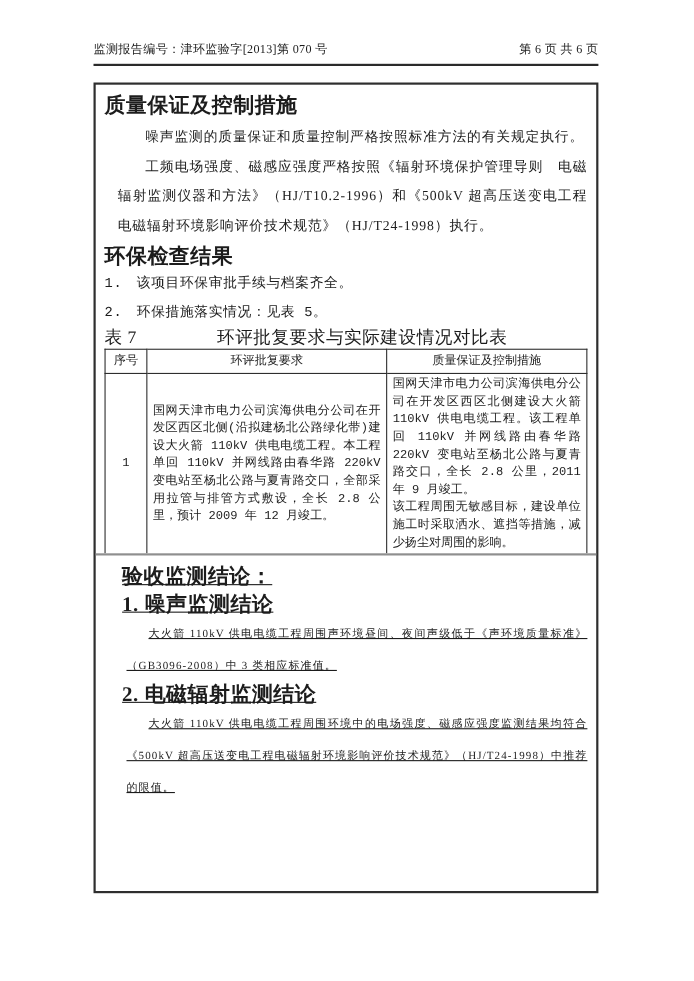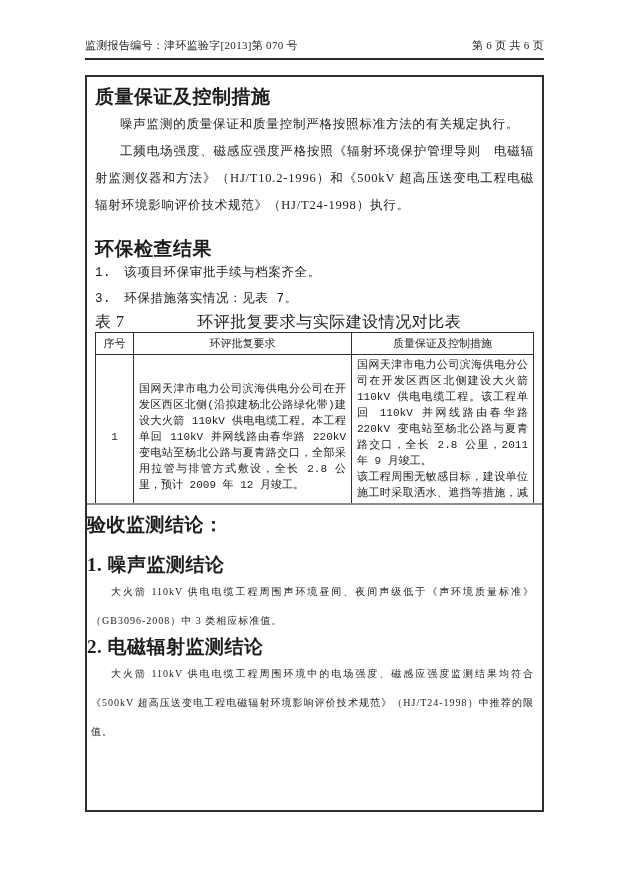--- a/index.html
+++ b/index.html
@@ -28,29 +28,30 @@
   .section-a{
     box-sizing:border-box;height:426px;overflow:hidden;
     padding:8px 8px 0 8px;
   }
   .section-divider{
     border-top:2px solid #8f8f8f;
     height:0;
   }
   .section-b{
     box-sizing:border-box;height:305px;overflow:hidden;
-    padding:8px 8px 0 0;
+    padding:8px 8px 0 24px;
+    text-decoration:underline;
   }
   .sec-heading{
     font-size:19px;font-weight:bold;line-height:20px;
     margin:2px 0 0 0;letter-spacing:0.5px;
   }
-  .sec-heading.mt{margin-top:20px;}
+  .sec-heading.mt{margin-top:5px;}
   .body-par{
-    margin:4px 0 0 0;
+    margin:4px 0 0 12px;
     font-size:12.5px;line-height:27px;
     text-align:justify;text-indent:2em;
     letter-spacing:0.8px;
   }
   .body-par.tight{margin-top:0;}
   .list-par{
     margin:2px 0 0 0;
     font-size:12.5px;line-height:24px;letter-spacing:0.6px;font-family:Liberation Mono, monospace;
   }
   .table-caption{
@@ -95,21 +96,21 @@
   <div class="main-box">
 
     <div class="section-a">
 
       <div class="sec-heading">质量保证及控制措施</div>
       <p class="body-par">噪声监测的质量保证和质量控制严格按照标准方法的有关规定执行。</p>
       <p class="body-par tight">工频电场强度、磁感应强度严格按照《辐射环境保护管理导则　电磁辐射监测仪器和方法》（HJ/T10.2-1996）和《500kV 超高压送变电工程电磁辐射环境影响评价技术规范》（HJ/T24-1998）执行。</p>
 
       <div class="sec-heading mt">环保检查结果</div>
       <p class="list-par">1.　该项目环保审批手续与档案齐全。</p>
-      <p class="list-par">3.　环保措施落实情况：见表 7。</p>
+      <p class="list-par">2.　环保措施落实情况：见表 5。</p>
 
       <div class="table-caption">
         <span class="cap-label">表 7</span>
         <span class="cap-title">环评批复要求与实际建设情况对比表</span>
       </div>
 
       <table class="cmp">
         <colgroup>
           <col style="width:38px">
           <col style="width:218px">

